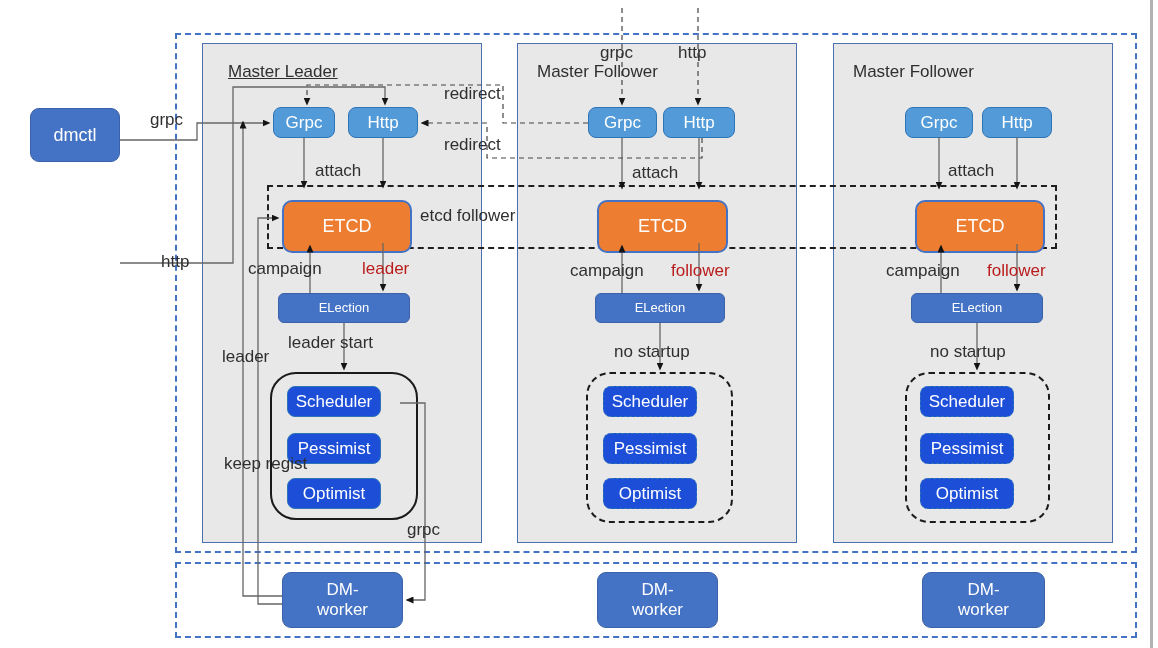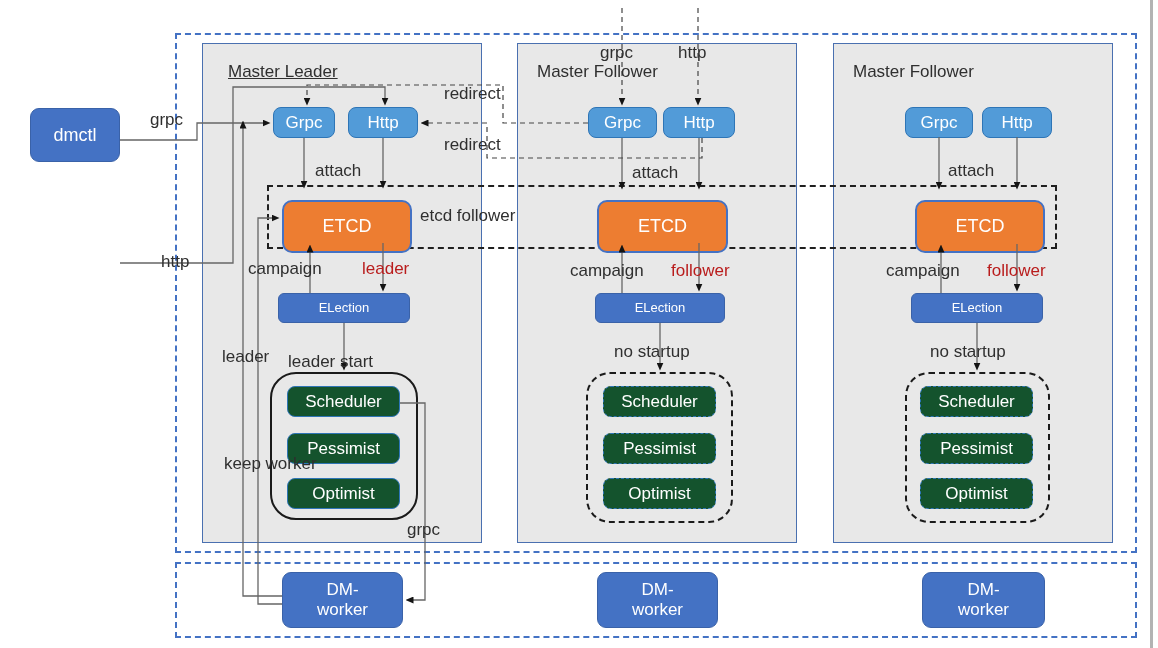--- a/index.html
+++ b/index.html
@@ -14,22 +14,22 @@
   .panel { position:absolute; top:43px; width:280px; height:500px;
            background:#e8e8e8; border:1.6px solid #4a70b0; z-index:1; }
   .dashedRegion { position:absolute; border:2px dashed #4472c4; z-index:0; }
   .etcdClusterRect { position:absolute; border:2px dashed #1f1f1f; z-index:2; background:transparent; }
   .box { position:absolute; display:flex; align-items:center; justify-content:center;
          color:#fff; z-index:4; text-align:center; line-height:1.15; }
   .blueBox  { background:#4472c4; border:1px solid #3a62a8; border-radius:9px; font-size:18px; }
   .liteBox  { background:#529bd8; border:1.6px solid #2e75b6; border-radius:8px; font-size:17px; }
   .etcdBox  { background:#ed7d31; border:2px solid #4472c4; border-radius:10px; font-size:18px;margin-top:10px; }
   .elecBox  { background:#4472c4; border:1px solid #3a62a8; border-radius:6px; font-size:13px; }
-  .modBox   { background:#14532d; border:1.6px solid #2e75b6; border-radius:8px; font-size:17px;
-              width:113px; height:31px; }
+  .modBox   { background:#1d4ed8; border:1.6px solid #2e75b6; border-radius:8px; font-size:17px;
+              width:94px; height:31px; }
   .modBox.dashed { border-style:dashed; }
   .moduleWrap { position:absolute; width:148px; height:148px; border:2px solid #1a1a1a;
                 border-radius:26px; z-index:3; background:transparent; }
   .moduleWrap.dashed { border-style:dashed; border-radius:24px; }
   svg.wires { position:absolute; left:0; top:0; z-index:5; pointer-events:none; }
   .edgeLine { position:absolute; background:#b3b3b3; z-index:7; }
 </style>
 </head>
 <body>
 
@@ -123,32 +123,32 @@
   </div>
   <div class="abs lbl" style="left:315px; top:161px;">attach</div>
   <div class="box etcdBox" style="left:282px; top:190px; width:130px; height:53px;">
     <span>ETCD</span>
   </div>
   <div class="abs lbl" style="left:248px; top:259px;">campaign</div>
   <div class="abs lbl red" style="left:362px; top:259px;">leader</div>
   <div class="box elecBox" style="left:278px; top:293px; width:132px; height:30px;">
     <span>ELection</span>
   </div>
-  <div class="abs lbl" style="left:288px; top:352px;">leader start</div>
+  <div class="abs lbl" style="left:288px; top:333px;">leader start</div>
   <div class="box modBox" style="left:287px; top:386px;">
     <span>Scheduler</span>
   </div>
   <div class="box modBox" style="left:287px; top:433px;">
     <span>Pessimist</span>
   </div>
   <div class="box modBox" style="left:287px; top:478px;">
     <span>Optimist</span>
   </div>
   <div class="abs lbl" style="left:222px; top:347px;">leader</div>
-  <div class="abs lbl" style="left:224px; top:454px;">keep worker</div>
+  <div class="abs lbl" style="left:224px; top:454px;">keep regist</div>
   <div class="abs lbl" style="left:407px; top:520px;">grpc</div>
 
   <div class="abs lbl" style="left:537px; top:62px;">Master Follower</div>
   <div class="box liteBox" style="left:588px; top:107px; width:69px; height:31px;">
     <span>Grpc</span>
   </div>
   <div class="box liteBox" style="left:663px; top:107px; width:72px; height:31px;">
     <span>Http</span>
   </div>
   <div class="abs lbl" style="left:632px; top:163px;">attach</div>

